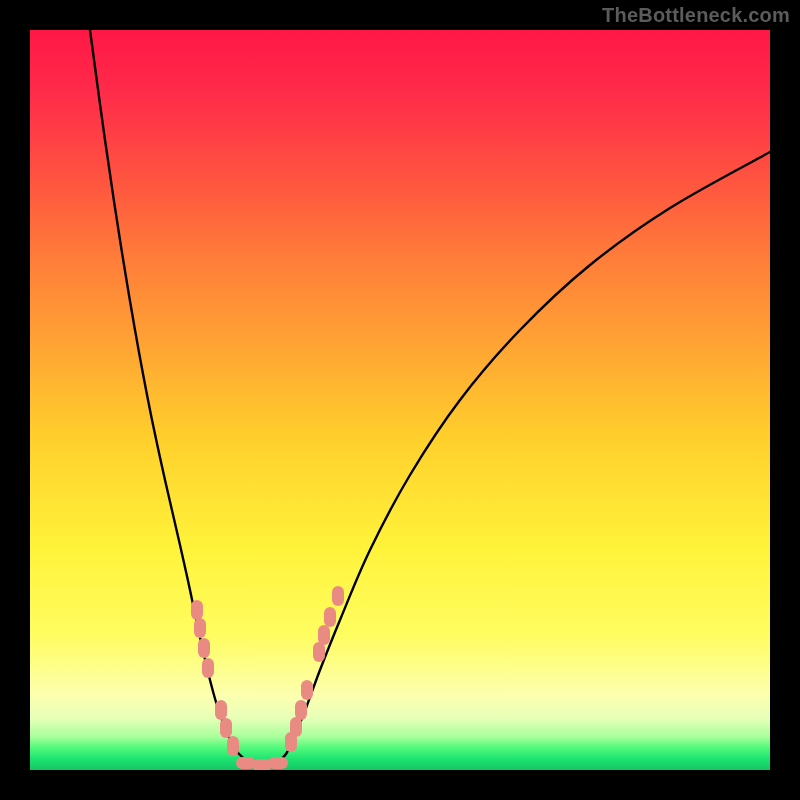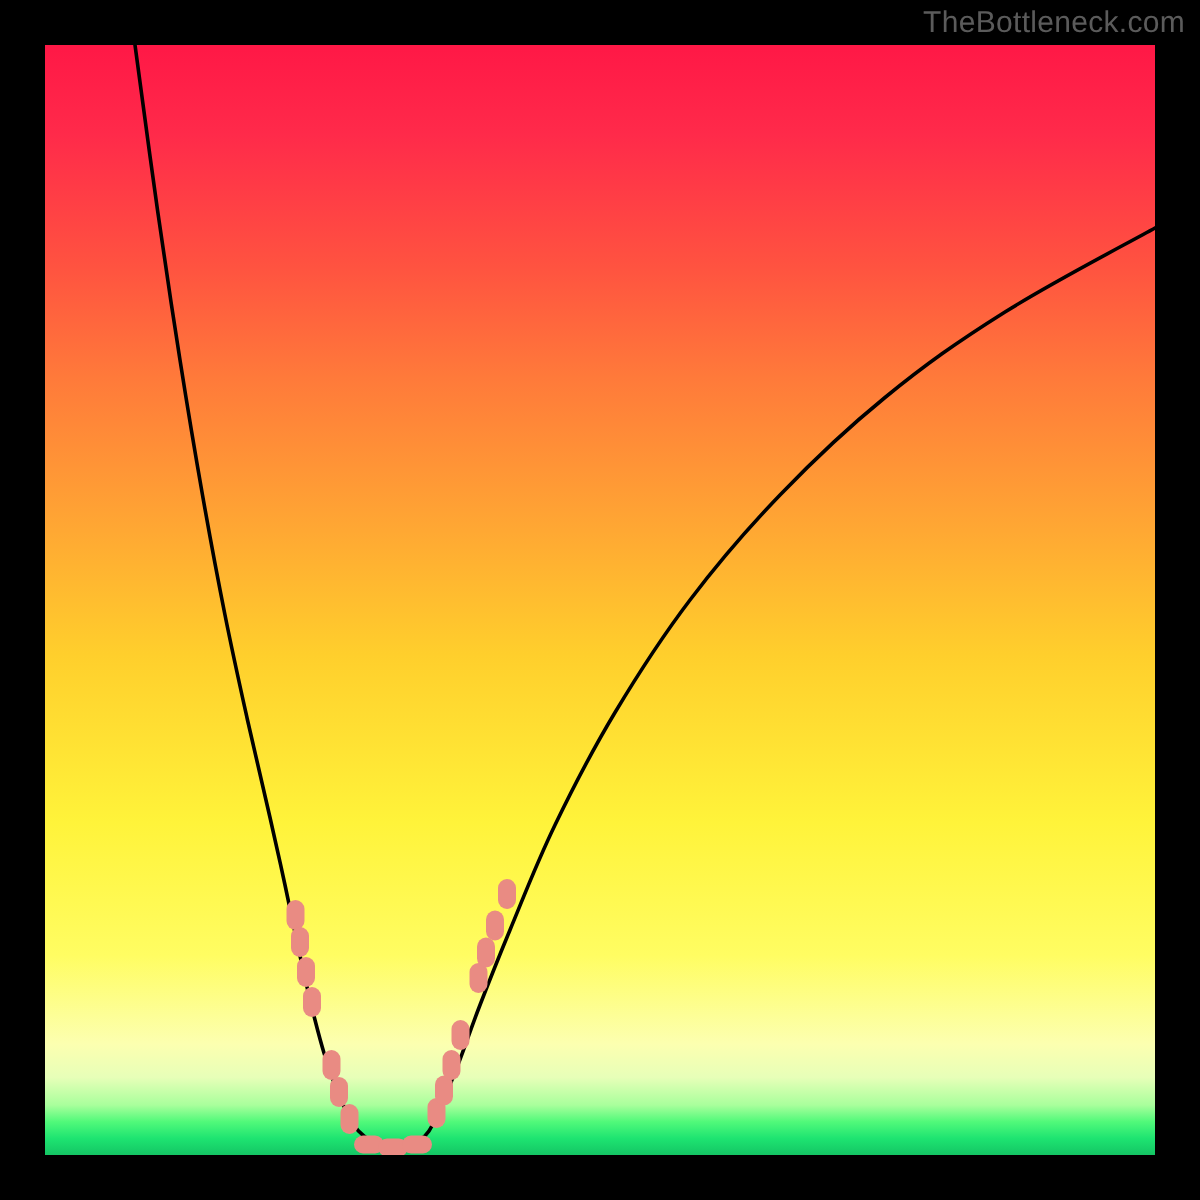--- a/index.html
+++ b/index.html
@@ -46,21 +46,21 @@
       #1ee471 98.5%,
       #14c564 100%
     );
   }
   .watermark {
     position: absolute;
     top: 4px;
     right: 10px;
     color: #5b5b5b;
     font-size: 20px;
-    font-weight: 400;
+    font-weight: 700;
     letter-spacing: 0.2px;
     user-select: none;
   }
   svg.curve {
     position: absolute;
     inset: 0;
   }
 </style>
 </head>
 <body>

